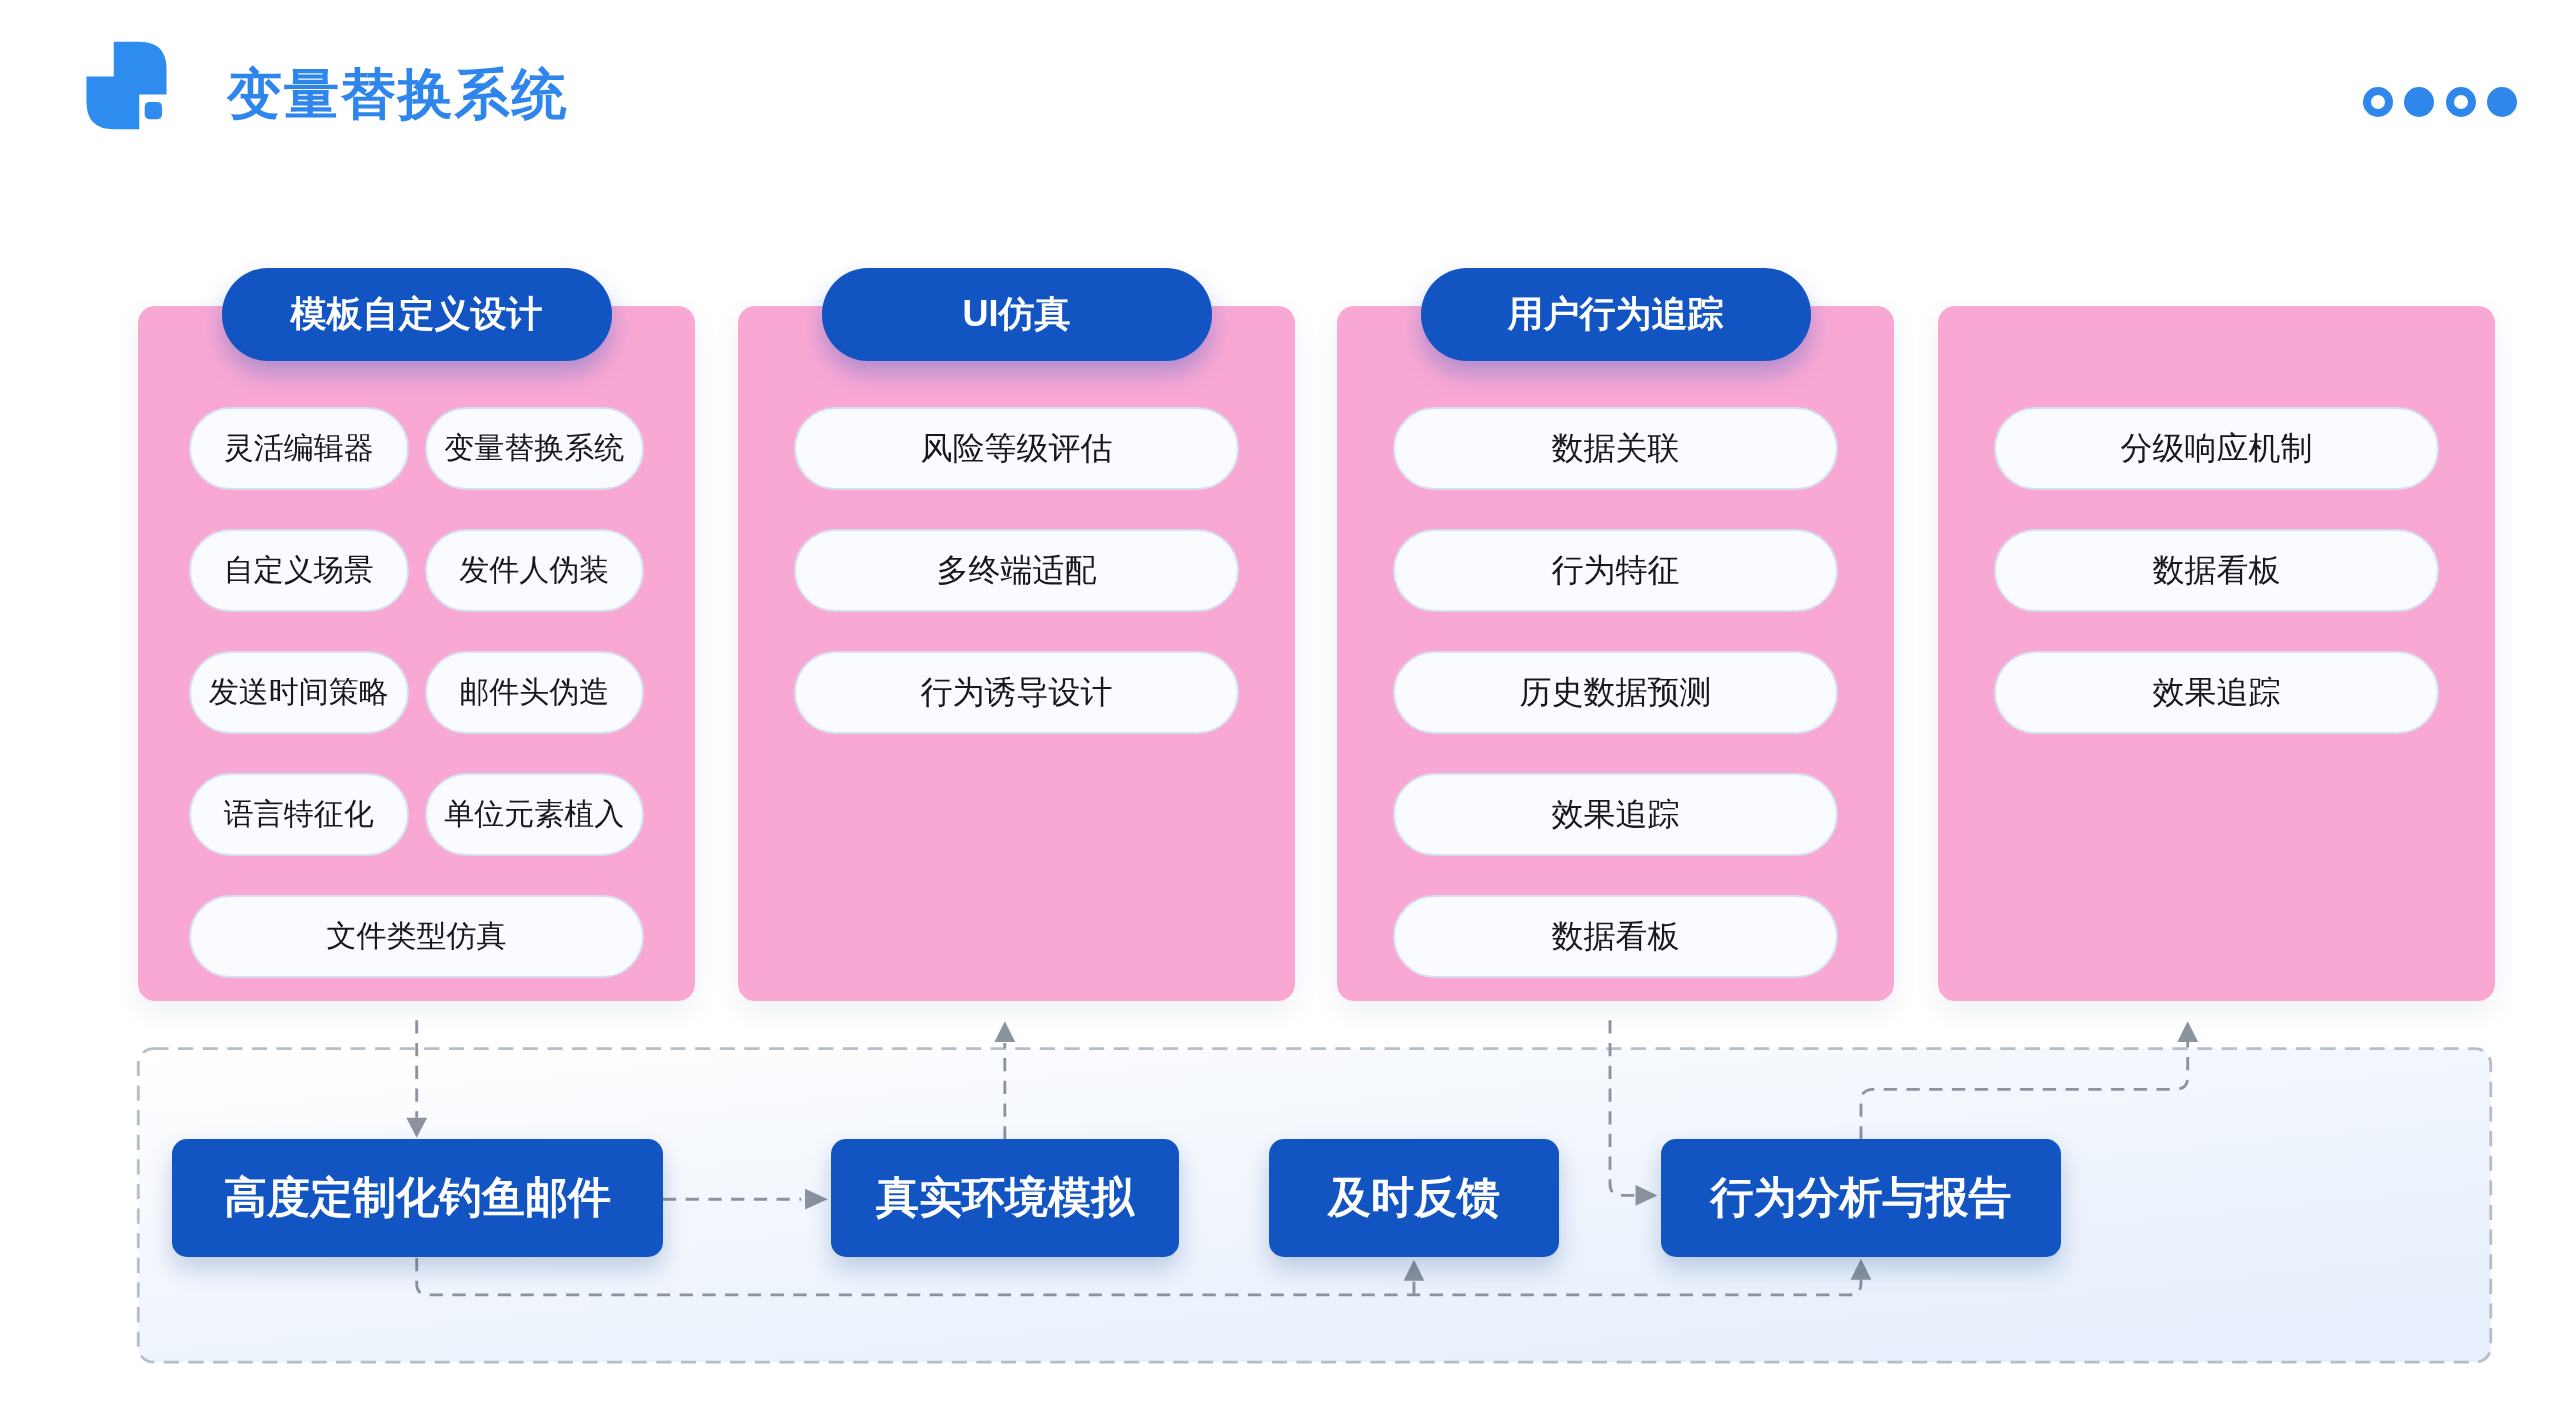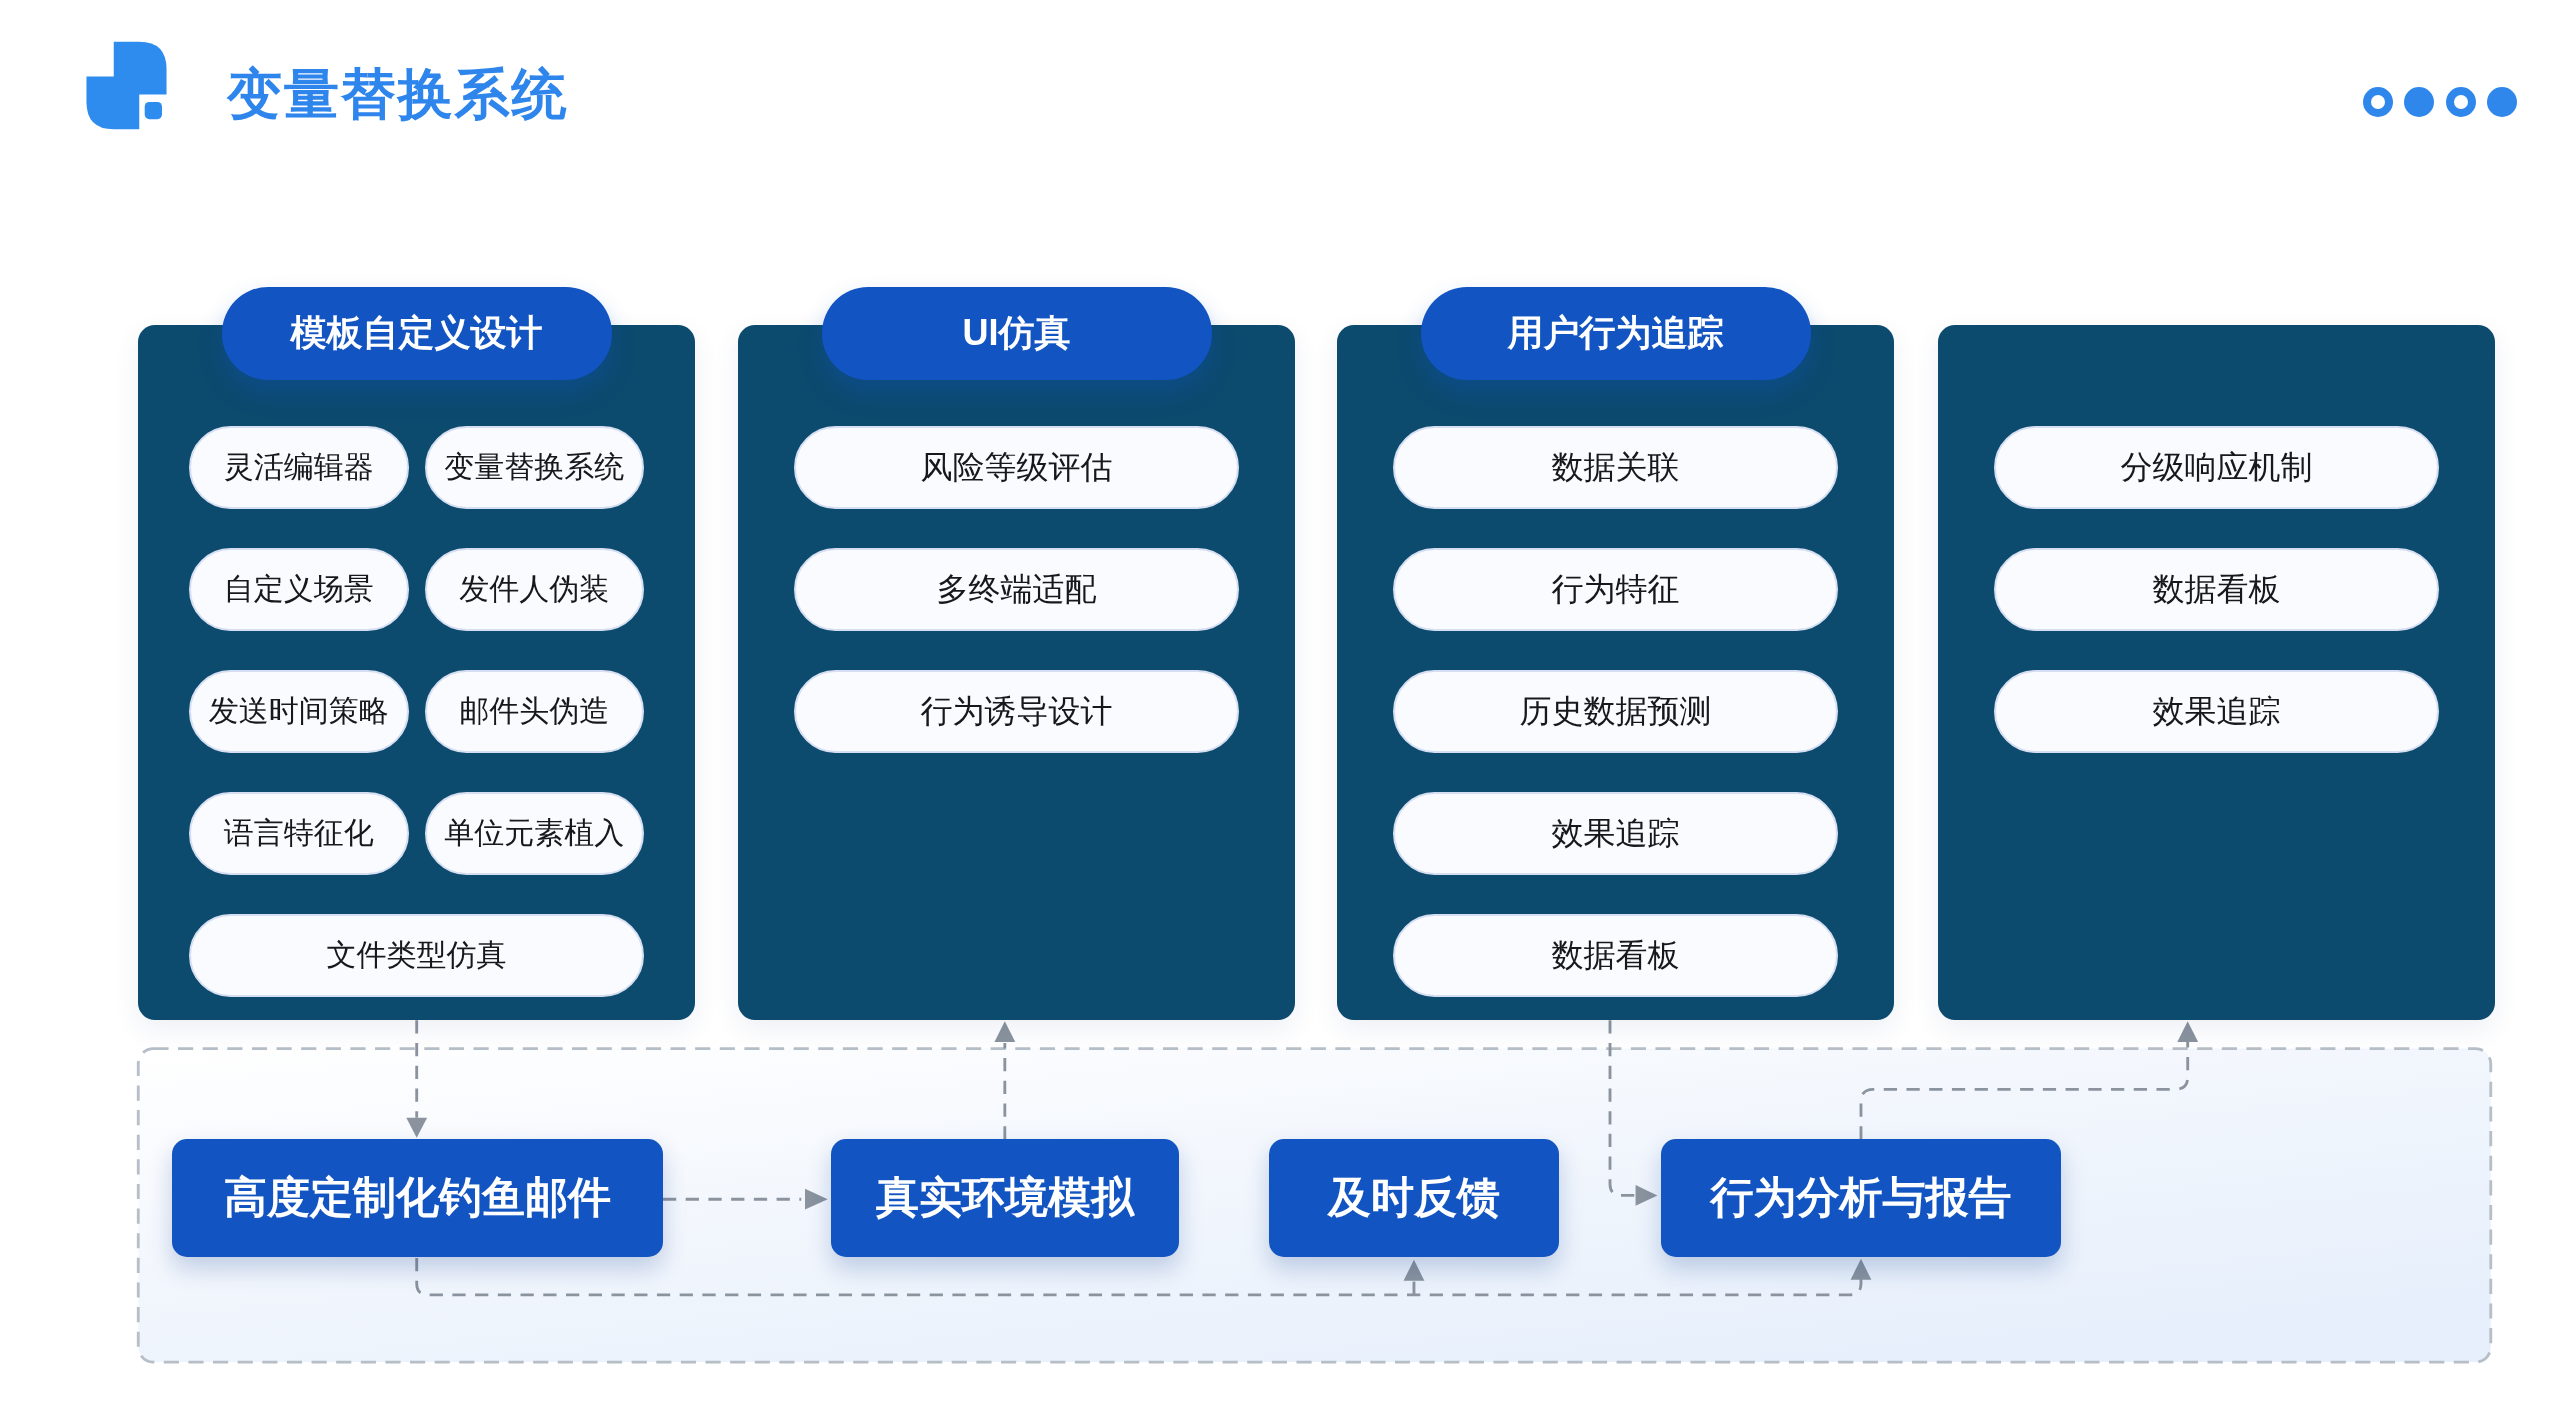--- a/index.html
+++ b/index.html
@@ -15,22 +15,22 @@
     position:absolute;left:227px;top:55px;height:80px;display:flex;align-items:center;
     font-size:55px;font-weight:800;color:#2E86EC;letter-spacing:1.9px;
   }
   .dots{position:absolute;top:87px;right:59px;display:flex;align-items:center;gap:11.4px;}
   .dot{width:30px;height:30px;border-radius:50%;box-sizing:border-box;}
   .dot.filled{background:#2F87EC;}
   .dot.ring{background:#ffffff;border:8.5px solid #2F87EC;}
 
   
   .card{
-    position:absolute;top:325px;width:557px;height:695px;box-sizing:border-box;
-    background:#0c4a6e;border-radius:17px;
+    position:absolute;top:306px;width:557px;height:695px;box-sizing:border-box;
+    background:#f9a8d4;border-radius:17px;
     box-shadow:0 9.5px 26.5px rgba(40,70,130,.08);
   }
   .card.c1{left:138px;}  .card.c2{left:738px;}
   .card.c3{left:1337px;} .card.c4{left:1938px;}
   .col-head{
     position:absolute;top:-38px;left:50%;transform:translateX(-50%);
     width:390px;height:93px;border-radius:46px;background:#1254C1;color:#ffffff;
     font-size:36px;font-weight:700;display:flex;align-items:center;justify-content:center;
     box-shadow:0 13.3px 23px rgba(18,84,193,.30);white-space:nowrap;z-index:3;
   }

